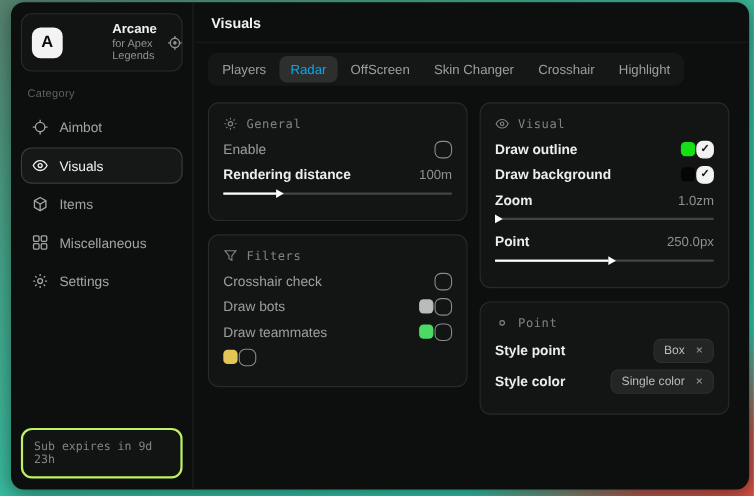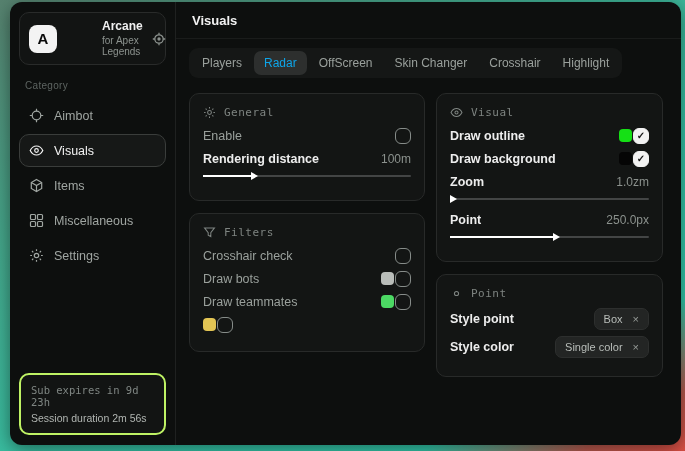--- a/index.html
+++ b/index.html
@@ -127,21 +127,20 @@
         <svg width="15" height="15" viewBox="0 0 15 15" fill="none" stroke="currentColor" stroke-width="1.2">
           <circle cx="7.5" cy="7.5" r="2.2"></circle>
           <path d="M7.5 1.2v1.8M7.5 12v1.8M1.2 7.5h1.8M12 7.5h1.8M3 3l1.3 1.3M10.7 10.7L12 12M12 3l-1.3 1.3M4.3 10.7L3 12"></path>
         </svg>
       </span>
       <span>Settings</span>
     </div>
 
     <div class="sidebar-footer">
       <div class="foot-line1">Sub expires in 9d 23h</div>
-      <div class="foot-line2">Session duration 2m 56s</div>
     </div>
   </aside>
 
   <main class="main">
     <div class="main-header">
       <div class="main-title">Visuals</div>
     </div>
 
     <div class="tabbar-wrap">
       <div class="tabbar">

